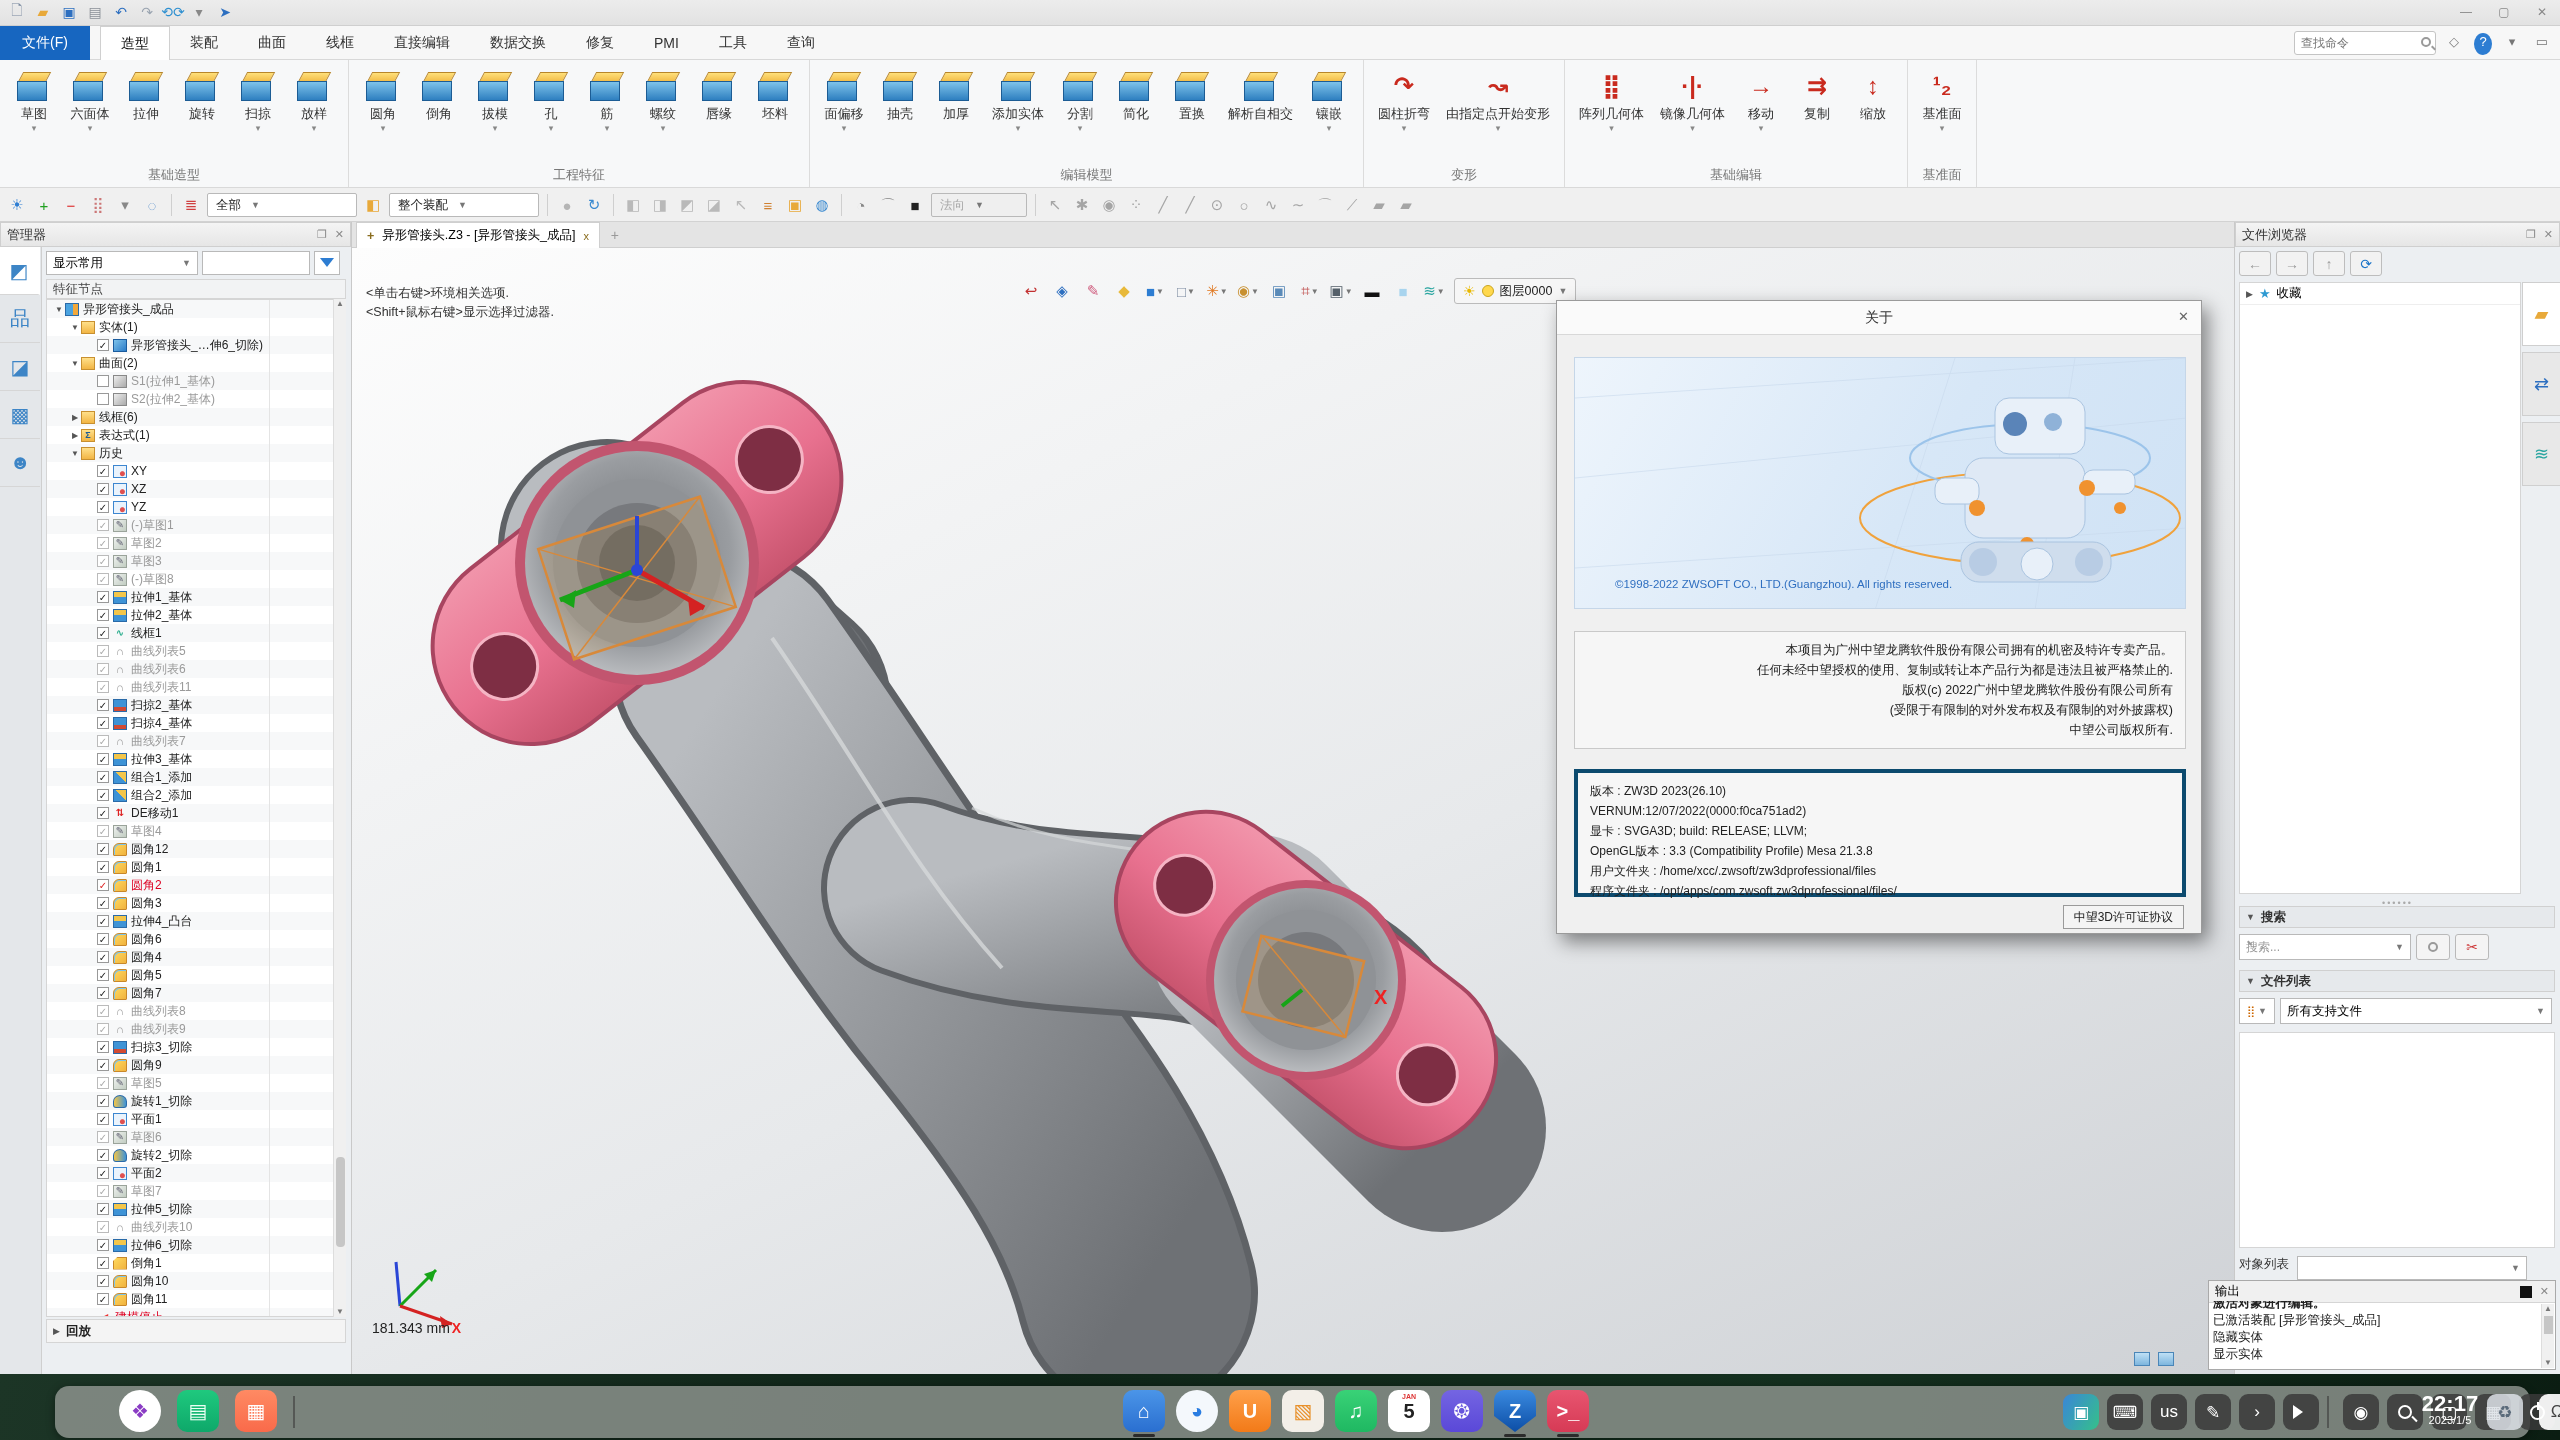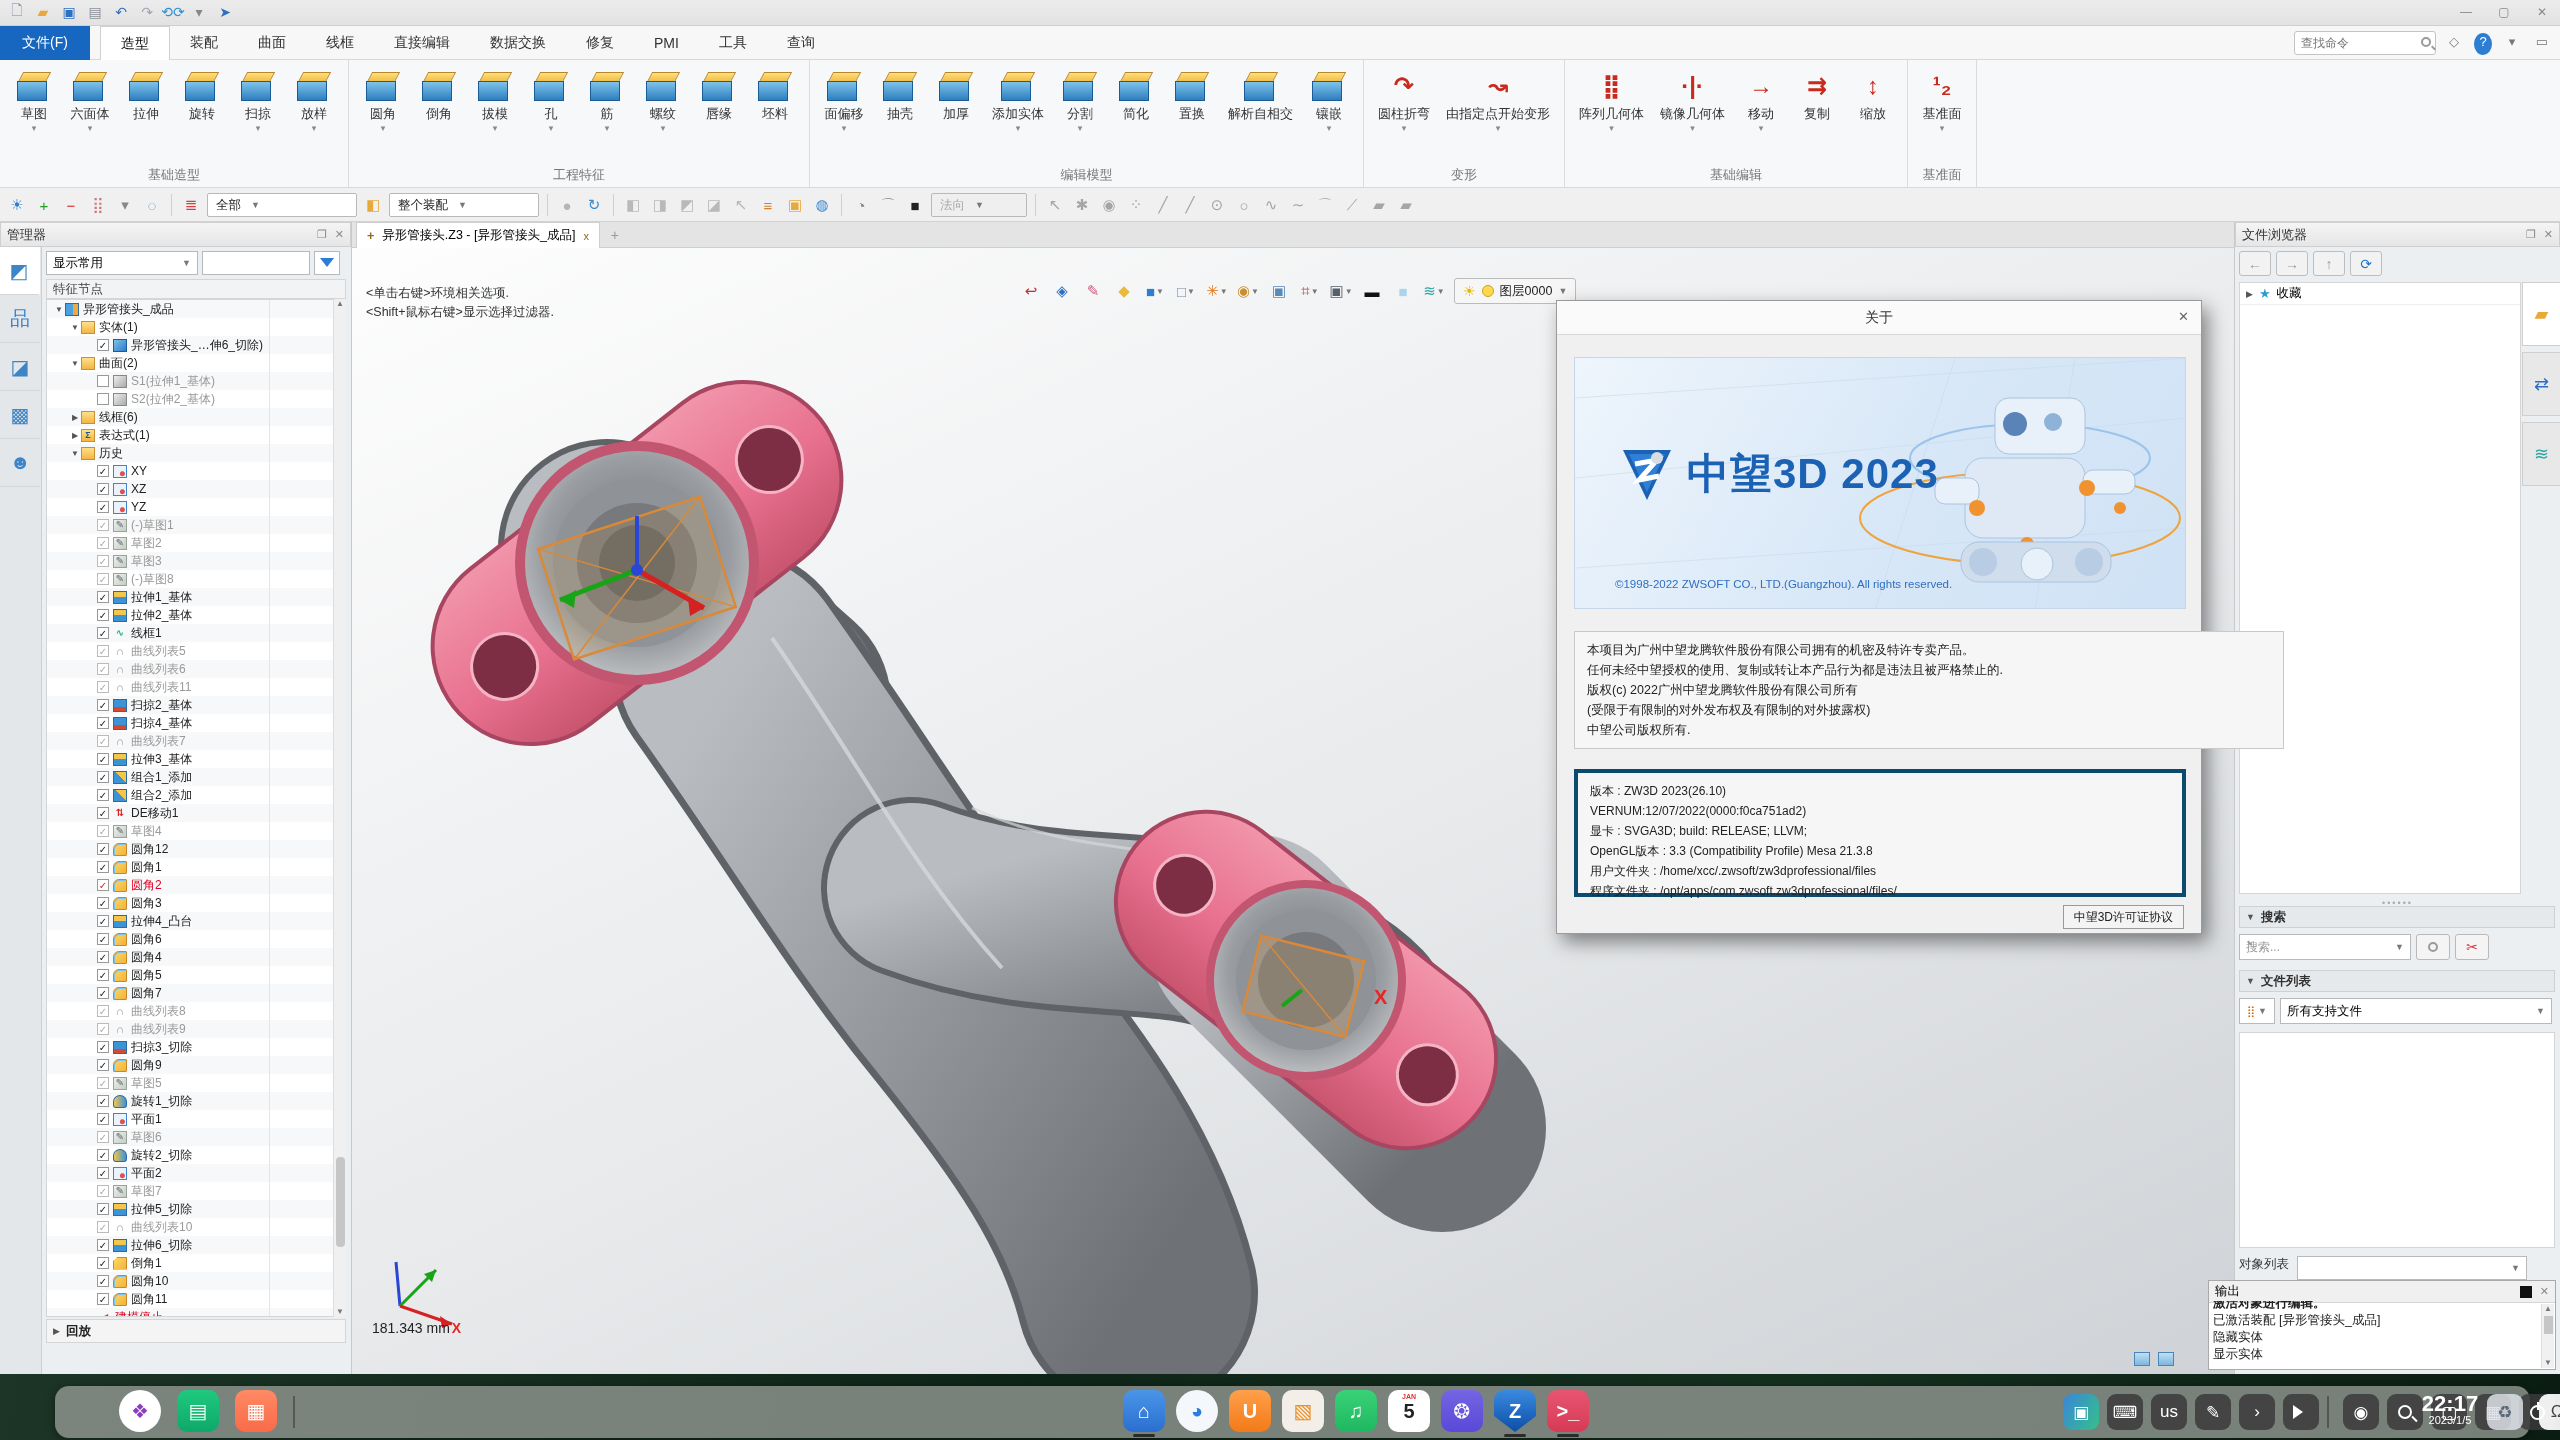--- a/index.html
+++ b/index.html
@@ -157,21 +157,21 @@
   .oscroll{position:absolute;right:1px;top:23px;width:13px;bottom:1px;background:#f0f0f0;border-left:1px solid #ddd;font-size:8px;color:#777;text-align:center;}
   .oscroll .thumb{position:absolute;left:2px;top:12px;width:9px;height:18px;background:#c6c6c6;}
   
   .dialog{position:absolute;left:1556px;top:300px;width:646px;height:634px;background:#f0f0f0;border:1px solid #9a9a9a;box-shadow:6px 8px 18px rgba(0,0,0,.45);z-index:10;}
   .dtitle{height:34px;background:#fafafa;border-bottom:1px solid #d8d8d8;display:flex;align-items:center;justify-content:center;font-size:14px;color:#333;position:relative;}
   .dtitle .x{position:absolute;right:12px;top:8px;color:#666;font-size:13px;}
   .banner{position:absolute;left:17px;top:56px;width:612px;height:252px;background:linear-gradient(120deg,#eef5fc,#d7e7f7 55%,#cfe2f5);border:1px solid #c5d6e8;overflow:hidden;}
   .brand{position:absolute;left:46px;top:88px;display:flex;align-items:center;gap:14px;}
   .brand .btxt{font-size:42px;font-weight:bold;color:#1b62b5;letter-spacing:1px;}
   .copyr{position:absolute;left:40px;bottom:18px;font-size:11.5px;color:#2f6fc0;}
-  .dpara{position:absolute;left:17px;top:330px;width:710px;height:118px;background:#f6f6f6;border:1px solid #c9c9c9;font-size:12.5px;line-height:20px;color:#222;padding:8px 12px;}
+  .dpara{position:absolute;left:17px;top:330px;width:612px;height:118px;background:#f6f6f6;border:1px solid #c9c9c9;font-size:12.5px;line-height:20px;color:#222;padding:8px 12px;text-align:right;}
   .dinfo{position:absolute;left:17px;top:468px;width:612px;height:128px;background:#f6f6f6;border:4px solid #0c4a6e;font-size:12px;line-height:20px;color:#222;padding:8px 12px;}
   .dbtn{position:absolute;right:17px;top:604px;height:24px;border:1px solid #9a9a9a;background:#f4f4f4;font-size:12px;display:flex;align-items:center;padding:0 10px;color:#222;}
 </style>
 </head>
 <body>
 
 <div class="screen">
   <div class="wallpaper"></div>
 
   <div class="app">
@@ -1127,29 +1127,20 @@
           <circle cx="402" cy="150" r="8" fill="#f0922f"></circle>
             <circle cx="512" cy="130" r="8" fill="#f0922f"></circle>
           <circle cx="452" cy="186" r="7" fill="#f0922f"></circle>
             <circle cx="545" cy="150" r="6" fill="#f0922f"></circle>
           <rect x="386" y="184" width="150" height="40" rx="18" fill="#cfdded" stroke="#aac4e0"></rect>
           <circle cx="408" cy="204" r="14" fill="#b8cce4"></circle>
             <circle cx="514" cy="204" r="14" fill="#b8cce4"></circle>
           <circle cx="462" cy="206" r="16" fill="#e8f0f9" stroke="#aac4e0"></circle>
         </g>
       </svg>
-      <div class="brand">
-        <svg width="52" height="56" viewBox="0 0 52 56">
-          <polygon points="2,4 50,4 26,54" fill="#1b62b5"></polygon>
-          <polygon points="8,8 44,8 26,46" fill="#2f7fd6"></polygon>
-          <path d="M14,18 L36,14 L18,34 L38,30" stroke="#fff" stroke-width="5" fill="none"></path>
-          <circle cx="36" cy="12" r="6" fill="#d8dde4"></circle>
-        </svg>
-        <span class="btxt">中望3D 2023</span>
-      </div>
       <div class="copyr">©1998-2022 ZWSOFT CO., LTD.(Guangzhou).  All rights reserved.</div>
     </div>
     <div class="dpara" id="dpara">
         <div>本项目为广州中望龙腾软件股份有限公司拥有的机密及特许专卖产品。</div>
         <div>任何未经中望授权的使用、复制或转让本产品行为都是违法且被严格禁止的.</div>
         <div>版权(c) 2022广州中望龙腾软件股份有限公司所有</div>
         <div>(受限于有限制的对外发布权及有限制的对外披露权)</div>
         <div>中望公司版权所有.</div>
       </div>
     <div class="dinfo" id="dinfo">

